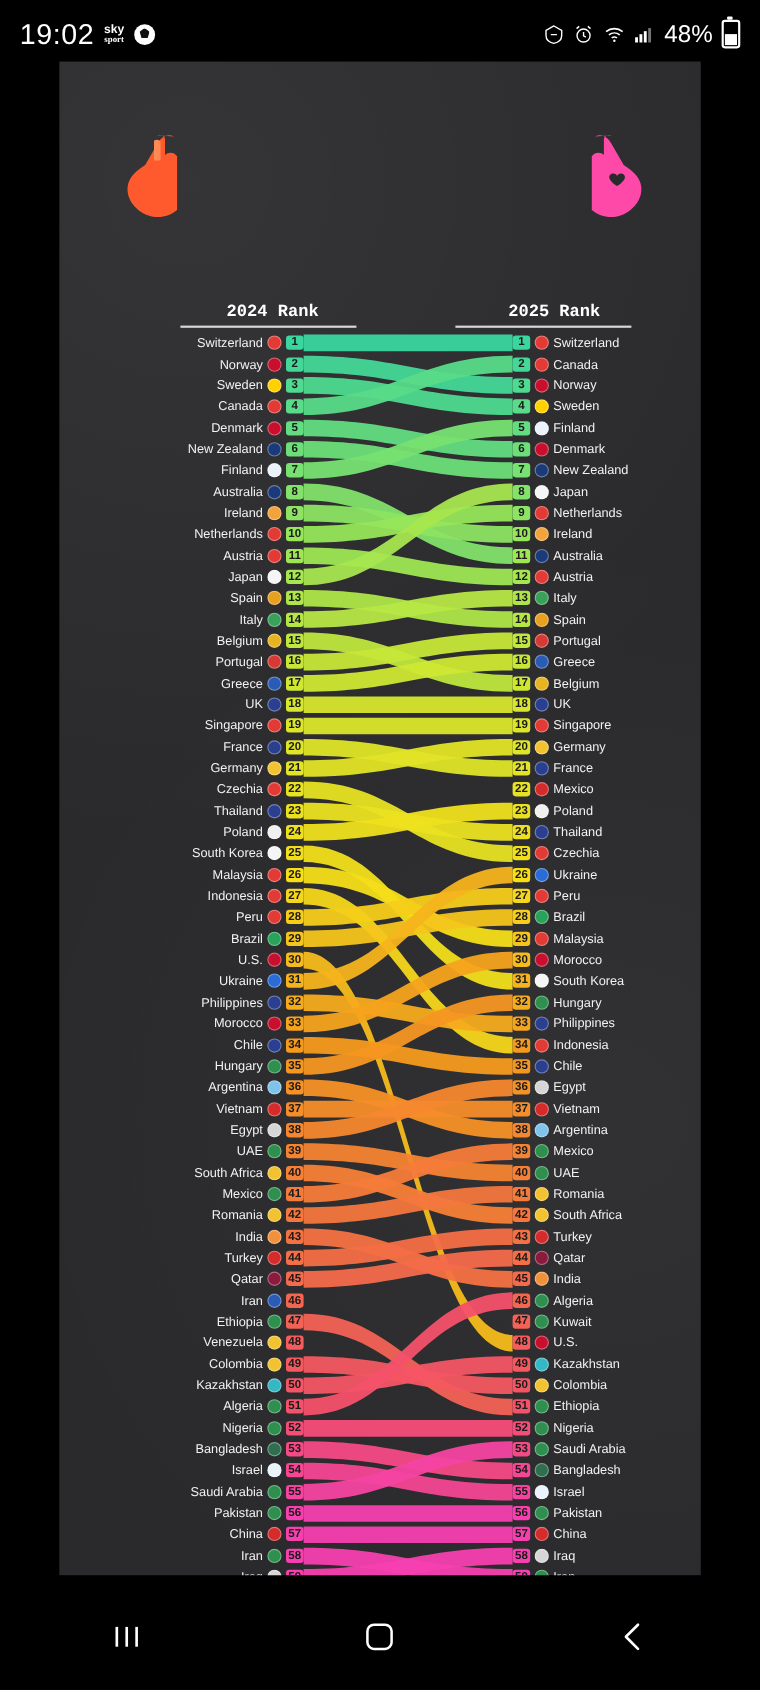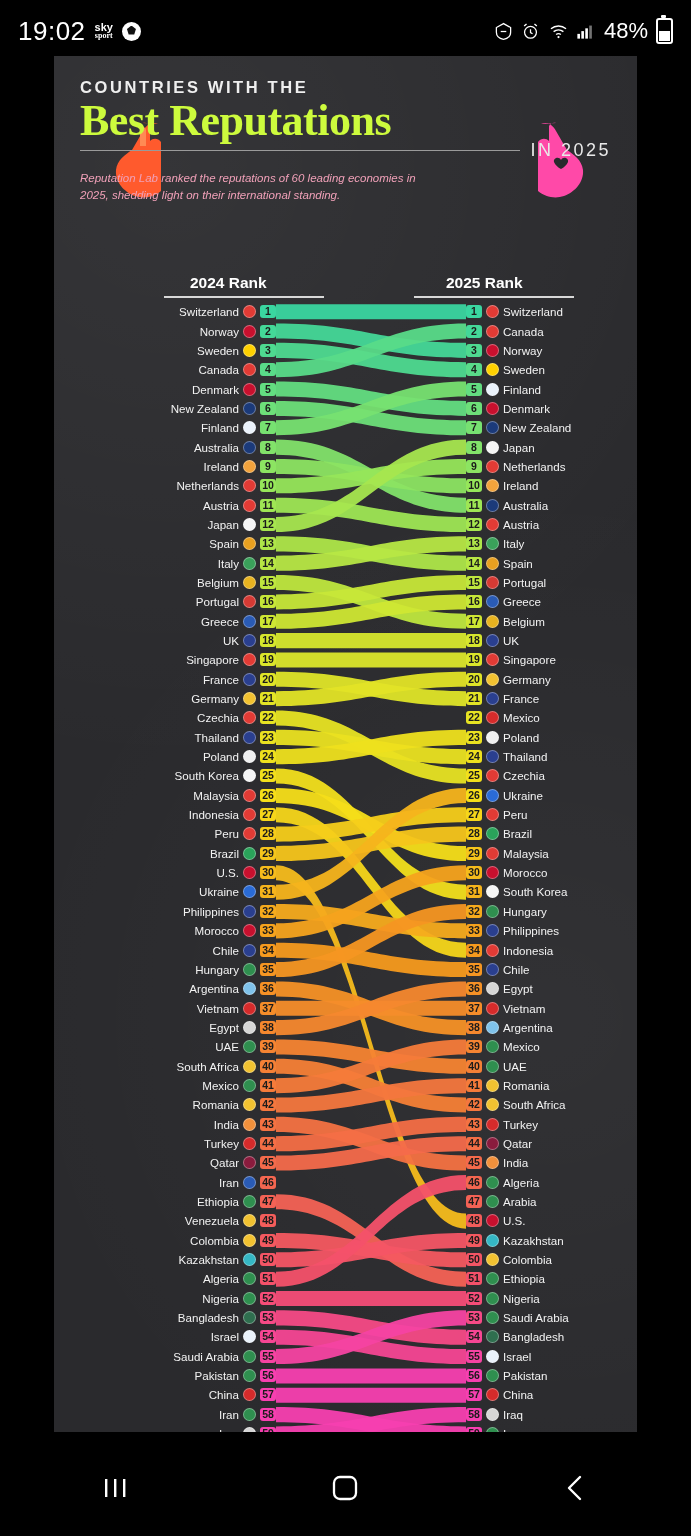--- a/index.html
+++ b/index.html
@@ -39,21 +39,21 @@
   .hdr-rule{flex:1;height:1px;background:#9a9a9a;}
   .hdr-year{color:#e9e9e9;font-size:18px;letter-spacing:2.5px;}
   .hdr-sub{color:#f0a0b8;font-style:italic;font-size:11.5px;line-height:1.45;margin-top:9px;max-width:355px;}
 
   .hand{position:absolute;top:64px;width:54px;height:86px;}
   .hand.left{left:60px;}
   .hand.right{right:52px;}
 
   
   .chart{position:absolute;left:0;top:218px;width:583px;height:1150px;}
-  .colhead{position:absolute;top:0;color:#fff;font-family:Liberation Sans, sans-serif;font-weight:700;font-size:15.5px;}
+  .colhead{position:absolute;top:0;color:#fff;font-family:Liberation Mono, monospace;font-weight:700;font-size:15.5px;margin-left:16px;}
   .colhead.l{left:136px;}
   .colhead.r{left:392px;}
   .headrule{position:absolute;height:1.5px;background:#d8d8d8;top:22px;}
   .headrule.l{left:110px;width:160px;}
   .headrule.r{left:360px;width:160px;}
 
   .rows{position:absolute;left:0;top:28px;width:583px;}
   .row{position:relative;height:19.35px;}
   .side{position:absolute;top:0;height:19.35px;display:flex;align-items:center;gap:4px;}
   .side.left{left:0;width:222px;justify-content:flex-end;padding-right:0;}
@@ -132,29 +132,20 @@
 
     <svg class="hand left" viewBox="0 0 54 86">
       <path d="M44 4c-6-3-12 1-15 7L18 30C12 34 3 40 2 50c-1 12 8 22 19 26 9 3 19 1 26-5V22c-3-4-8-4-11-1V6c-1-3-5-4-7-3z" fill="#ff5a2d"></path>
       <path d="M26 8c2-2 6-1 6 2v16h-6z" fill="#ff8a54"></path>
     </svg>
     <svg class="hand right" viewBox="0 0 54 86">
       <path d="M10 4c6-3 12 1 15 7l11 19c6 4 15 10 16 20 1 12-8 22-19 26-9 3-19 1-26-5V22c3-4 8-4 11-1V6c1-3 5-4 7-3z" fill="#ff49a8"></path>
       <path d="M30 40c2-4 8-2 7 2-1 3-5 6-7 7-2-1-6-4-7-7-1-4 5-6 7-2z" fill="#2a2a2d"></path>
     </svg>
 
-    <div class="hdr">
-      <div class="hdr-kicker">COUNTRIES WITH THE</div>
-      <div class="hdr-title">Best Reputations</div>
-      <div class="hdr-year-row">
-        <div class="hdr-rule"></div>
-        <div class="hdr-year">IN 2025</div>
-      </div>
-      <div class="hdr-sub">Reputation Lab ranked the reputations of 60 leading economies in 2025, shedding light on their international standing.</div>
-    </div>
 
     <div class="chart">
       <div class="colhead l">2024 Rank</div>
       <div class="colhead r">2025 Rank</div>
       <div class="headrule l"></div>
       <div class="headrule r"></div>
 
       <svg class="ribbons" viewBox="0 0 583 1170" preserveAspectRatio="none">
           <path d="M222,2.1285 C307.5,2.1285 326.5,2.1285 412,2.1285 L412,17.221500000000002 C326.5,17.221500000000002 307.5,17.221500000000002 222,17.221500000000002 Z" fill="rgb(58,214,160)" opacity="0.95"></path>
           <path d="M222,21.4785 C307.5,21.4785 326.5,40.8285 412,40.8285 L412,55.9215 C326.5,55.9215 307.5,36.5715 222,36.5715 Z" fill="rgb(68,216,152)" opacity="0.95"></path>
@@ -771,21 +762,21 @@
           </div>
           <div class="row">
             <div class="side left">
               <span class="cname">Ethiopia</span>
               <span class="flag" style="background:#2f8f4f"></span>
               <span class="rank" style="background: rgb(244, 98, 85); border-radius: 3px; line-height: 13px; height: 13px;">47</span>
             </div>
             <div class="side right">
               <span class="rank" style="background: rgb(244, 98, 85); border-radius: 3px; line-height: 13px; height: 13px;">47</span>
               <span class="flag" style="background:#2f8f4f"></span>
-              <span class="cname">Arabia</span>
+              <span class="cname">Kuwait</span>
             </div>
           </div>
           <div class="row">
             <div class="side left">
               <span class="cname">Venezuela</span>
               <span class="flag" style="background:#f2c231"></span>
               <span class="rank" style="background: rgb(244, 93, 91); border-radius: 3px; line-height: 13px; height: 13px;">48</span>
             </div>
             <div class="side right">
               <span class="rank" style="background: rgb(244, 93, 91); border-radius: 3px; line-height: 13px; height: 13px;">48</span>

